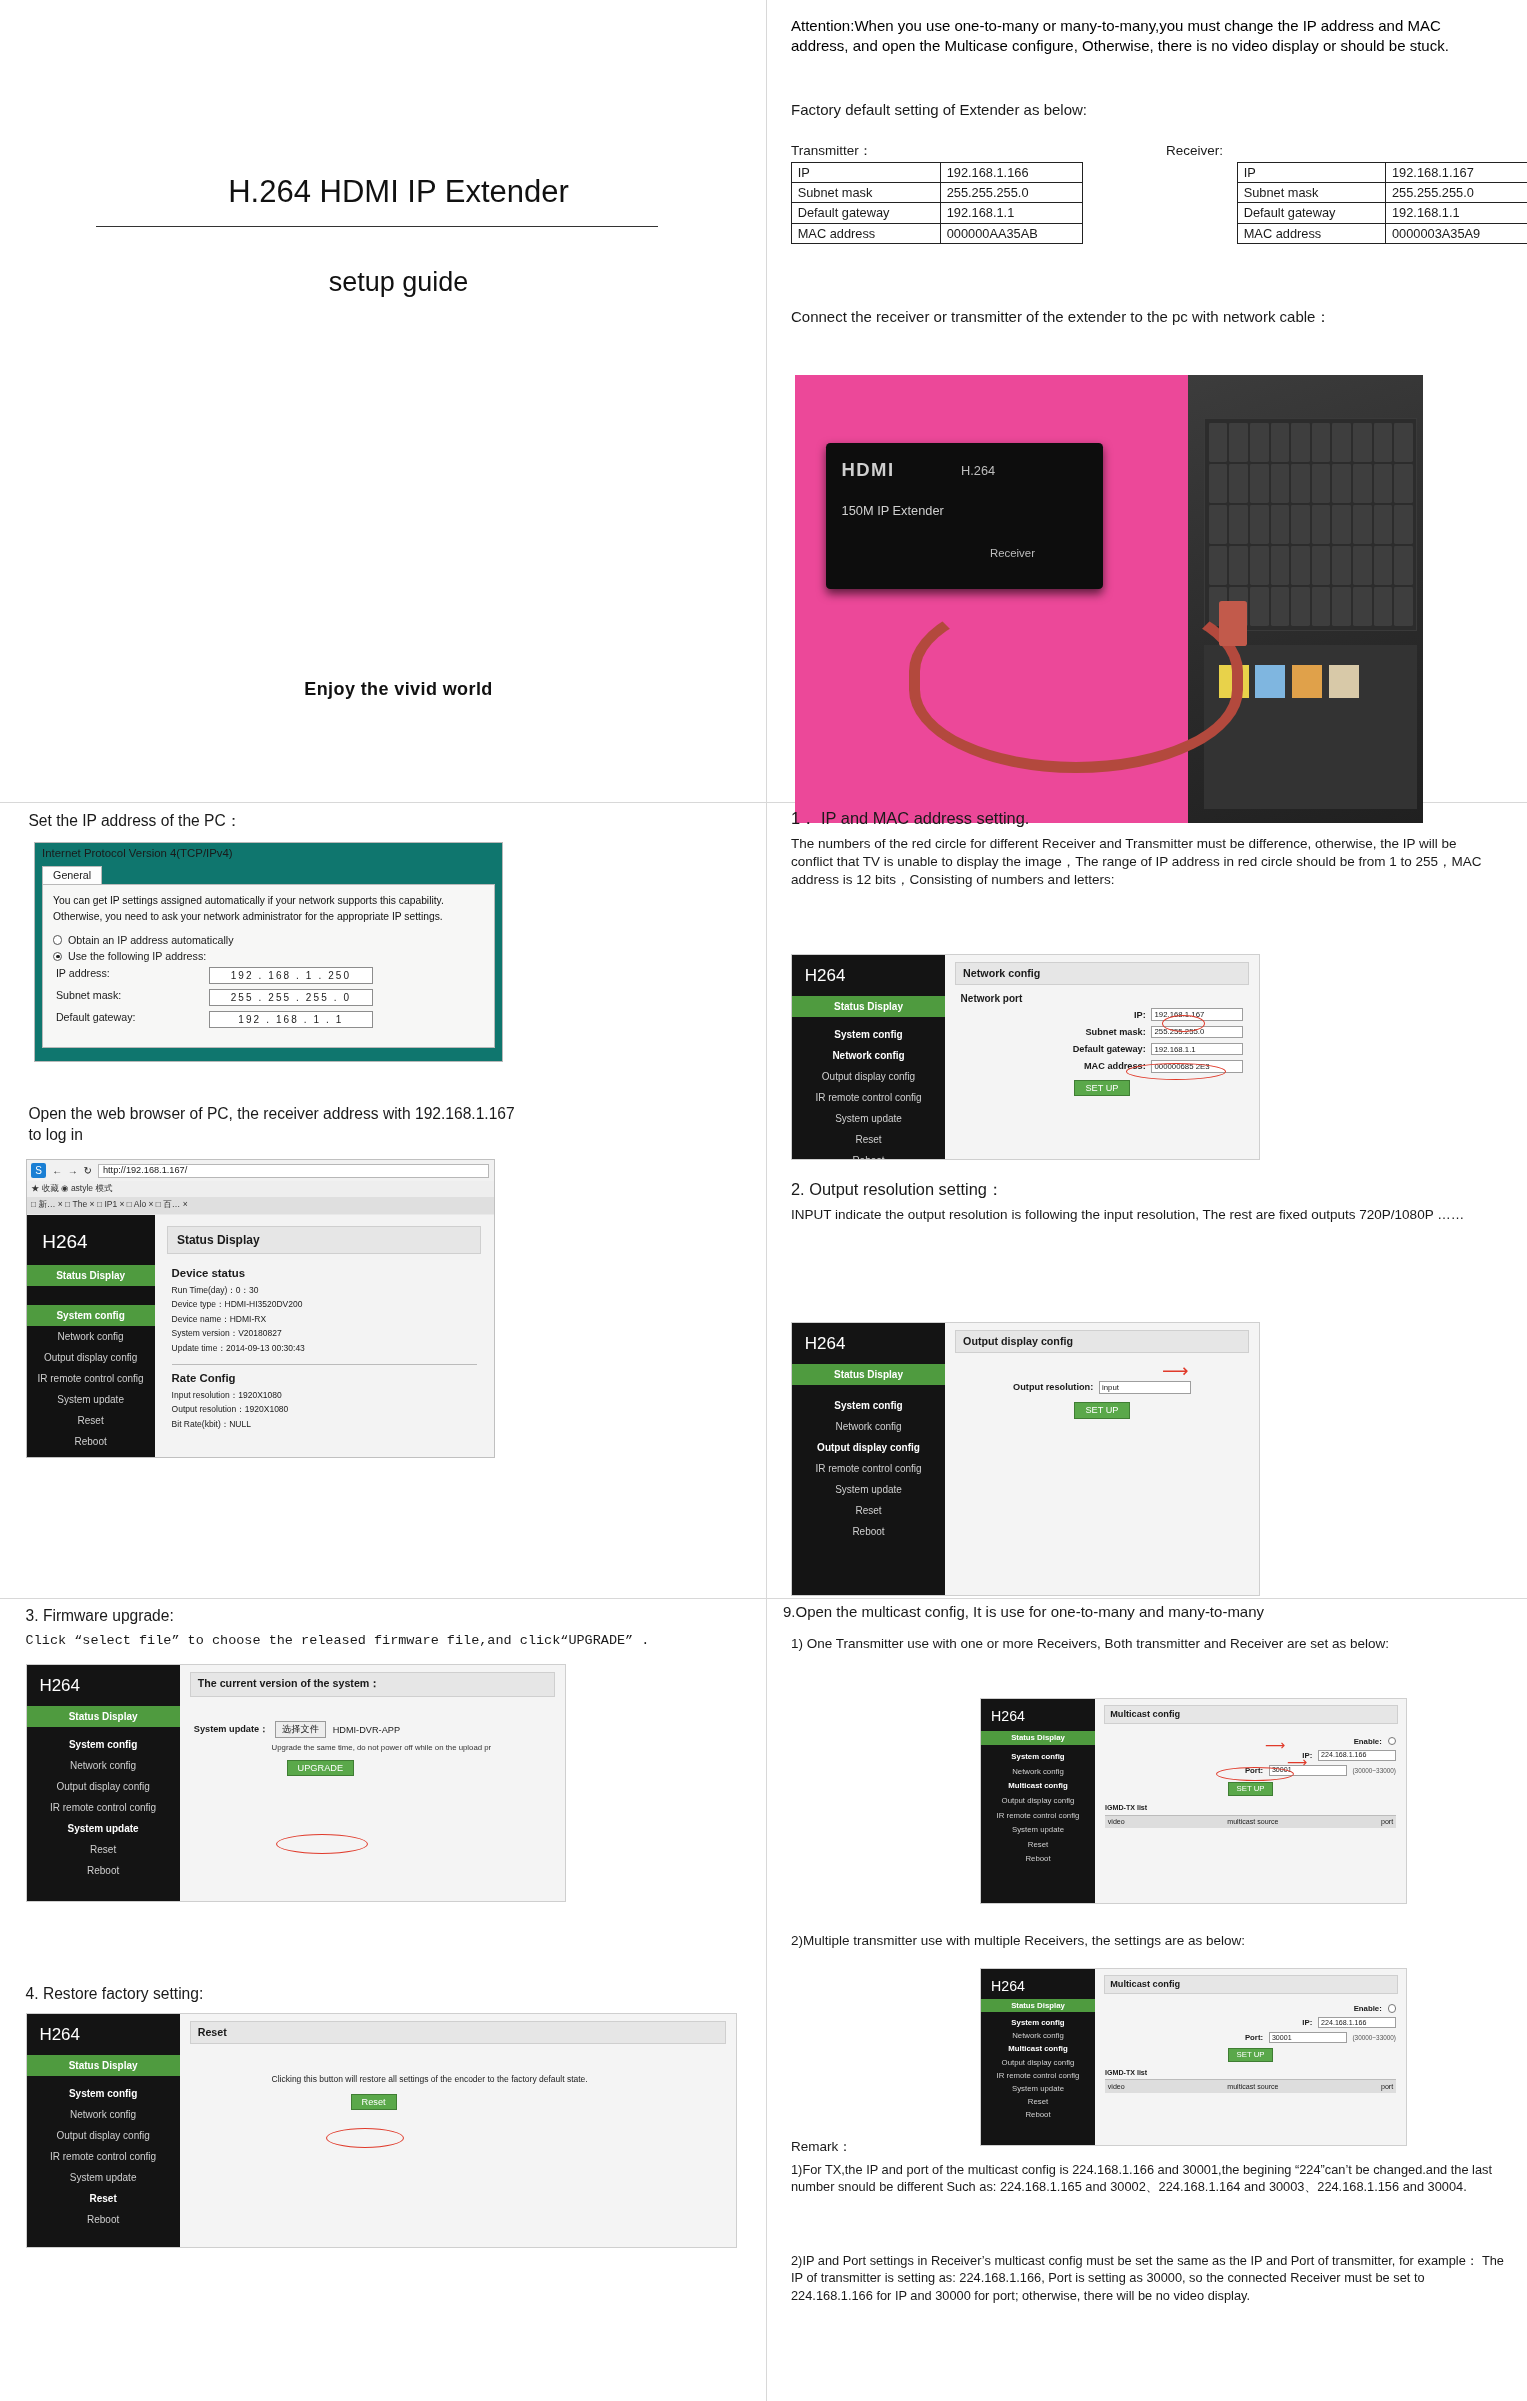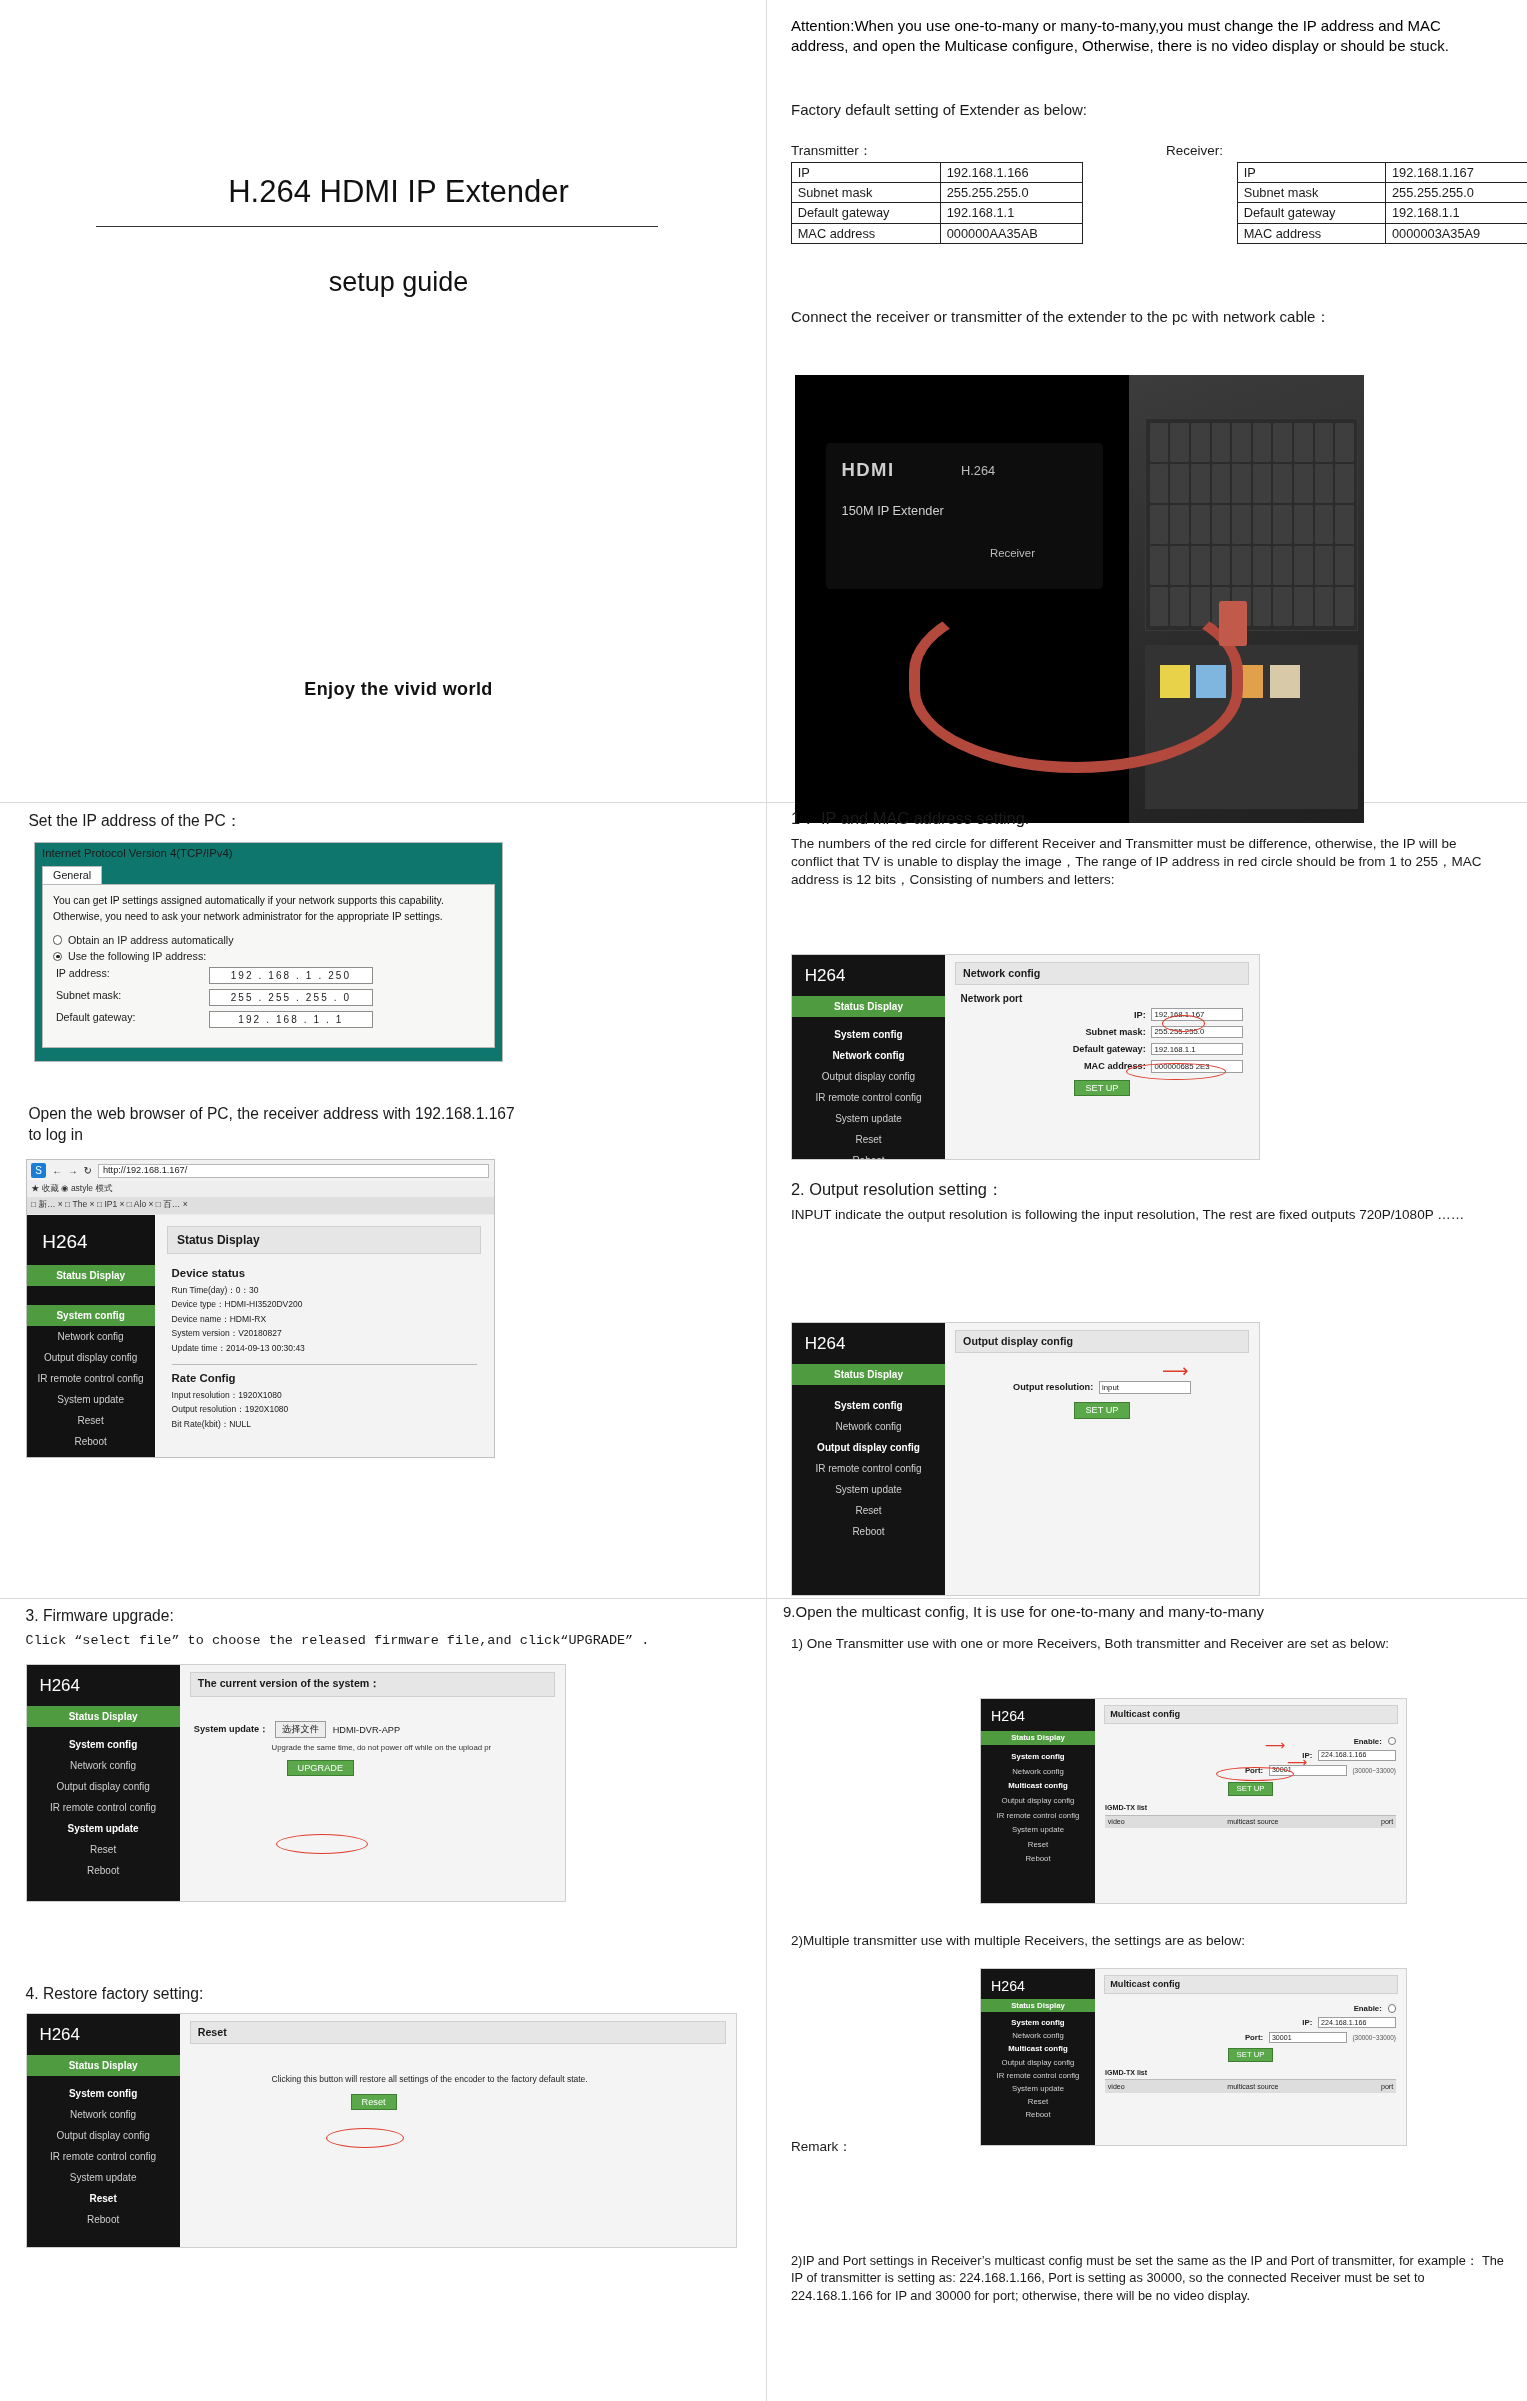--- a/index.html
+++ b/index.html
@@ -48,22 +48,22 @@
   table.net td { border:0.7px solid #222; padding:2.1px 5.7px; height:20px; }
   table.net td.k { width:149px; }
   table.net td.v { width:142px; }
   #tx-table { left:791px; top:162px; }
   #rx-table { left:1237px; top:162px; }
 
   #connect-text { left:791px; top:307px; width:540px; font-size:15px; }
 
   
   #photo {
-    position:absolute; left:795px; top:375px; width:569px; height:448px;
-    background:#000000; overflow:hidden;
+    position:absolute; left:795px; top:375px; width:628px; height:448px;
+    background:#ec4899; overflow:hidden;
   }
   #photo .laptop {
     position:absolute; right:0; top:0; width:235px; height:448px;
     background: linear-gradient(160deg,#3c3c3c 0%,#2a2a2a 60%,#202020 100%);
   }
   #photo .kbd {
     position:absolute; right:5.7px; top:43px; width:213px; height:213px;
     background:#2c2c2c; border:0.7px solid #3a3a3a;
     display:grid; grid-template-columns:repeat(10,1fr); grid-template-rows:repeat(5,1fr); gap:2.1px; padding:3.6px;
   }
@@ -581,16 +581,17 @@
         <div style="display:flex; justify-content:space-between; font-size:7.1px; background:#ddd; border-top:0.7px solid #bbb; padding:2.1px 2.8px; margin-top:2.8px;">
           <span>video</span>
           <span>multicast source</span>
           <span>port</span>
         </div>
       </div>
     </div>
   </div>
 
   <div class="t" id="remark-title">Remark：</div>
+  <div class="t" id="remark1">1)For TX,the IP and port of the multicast config is 224.168.1.166 and 30001,the begining “224”can’t be changed.and the last number snould be different Such as: 224.168.1.165 and 30002、224.168.1.164 and 30003、224.168.1.156 and 30004.</div>
   <div class="t" id="remark2">2)IP and Port settings in Receiver’s multicast config must be set the same as the IP and Port of transmitter, for example： The IP of transmitter is setting as: 224.168.1.166, Port is setting as 30000, so the connected Receiver must be set to 224.168.1.166 for IP and 30000 for port; otherwise, there will be no video display.</div>
 
 </div>
 
 
 </body></html>

